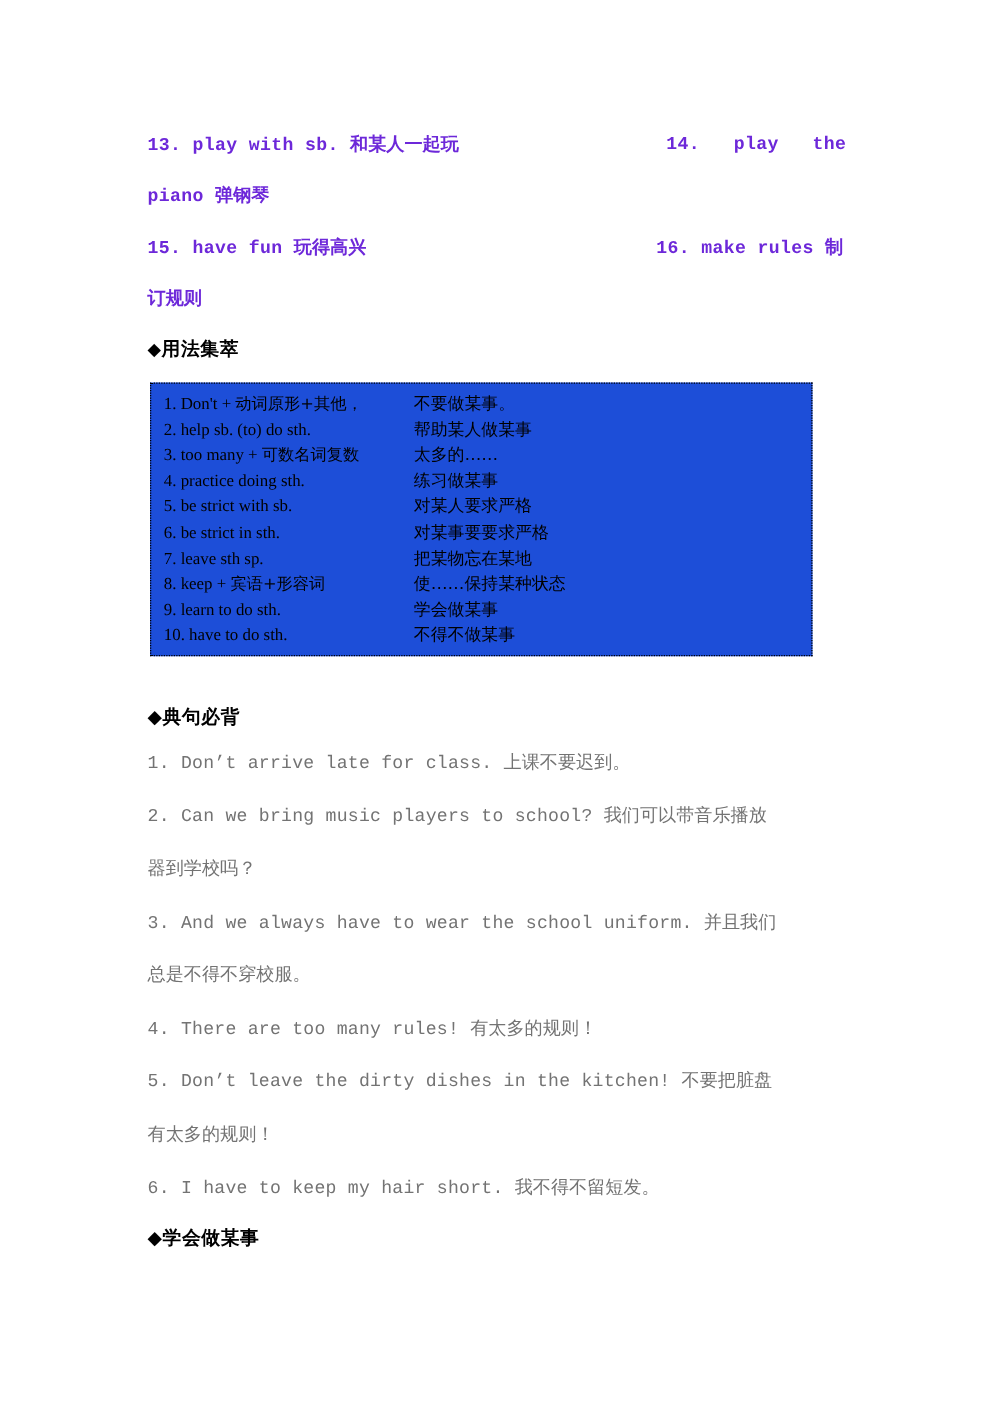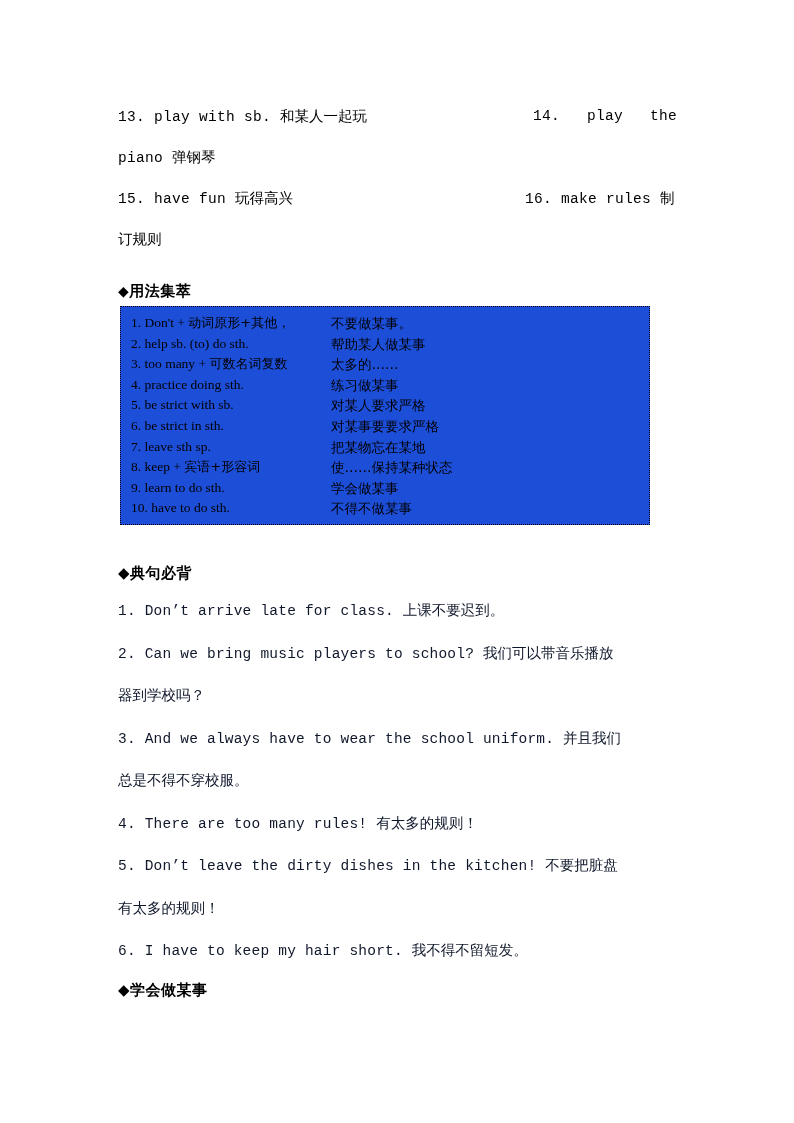--- a/index.html
+++ b/index.html
@@ -32,23 +32,24 @@
     left: 118px;
     top: 96px;
     width: 560px;
   }
 
   
   .line {
     font-family: "Liberation Mono", "DejaVu Sans Mono", monospace;
     font-size: 14.5px;
     line-height: 41px;
-    color: #000000;
+    color: #6d28d9;
     white-space: pre;
     letter-spacing: 0.3px;
+    font-weight: bold;
   }
   .line .cn {
     font-family: "DejaVu Sans", "Liberation Sans", sans-serif;
     font-size: 14.5px;
     letter-spacing: 0px;
   }
 
   
   .voc-row {
     position: relative;
@@ -129,21 +130,21 @@
     position: absolute;
     left: 118px;
     top: 556px;
     width: 562px;
   }
   .sent-line {
     font-family: "Liberation Mono", "DejaVu Sans Mono", monospace;
     font-size: 14.5px;
     line-height: 41.5px;
     white-space: pre;
-    color: #0f172a;
+    color: #737373;
     letter-spacing: 0.2px;
   }
   .sent-line .cn {
     font-family: "DejaVu Sans", "Liberation Sans", sans-serif;
     letter-spacing: 0px;
   }
   .sent-head {
     font-family: "DejaVu Sans", "Liberation Sans", sans-serif;
     font-size: 15px;
     font-weight: bold;
@@ -170,21 +171,21 @@
 
     <div class="voc-row">
       <span class="line voc-left"><span>15. have fun </span><span class="cn">玩得高兴</span></span>
       <span class="line voc-right" style="left:407px;"><span>16. make rules </span><span class="cn">制</span></span>
     </div>
 
     <div class="voc-cont">
       <span class="line voc-left"><span class="cn">订规则</span></span>
     </div>
 
-    <div class="heading" style="margin-top:18px;"><span class="diamond">◆</span><span>用法集萃</span></div>
+    <div class="heading" style="margin-top:6px;"><span class="diamond">◆</span><span>用法集萃</span></div>
 
   </div>
 
   <div class="usage-table">
     <div class="usage-inner">
 
       <div class="usage-row">
         <span class="usage-en"><span>1.</span> <span>Don't + </span><span class="cn">动词原形+其他，</span></span>
         <span class="usage-cn">不要做某事。</span>
       </div>

